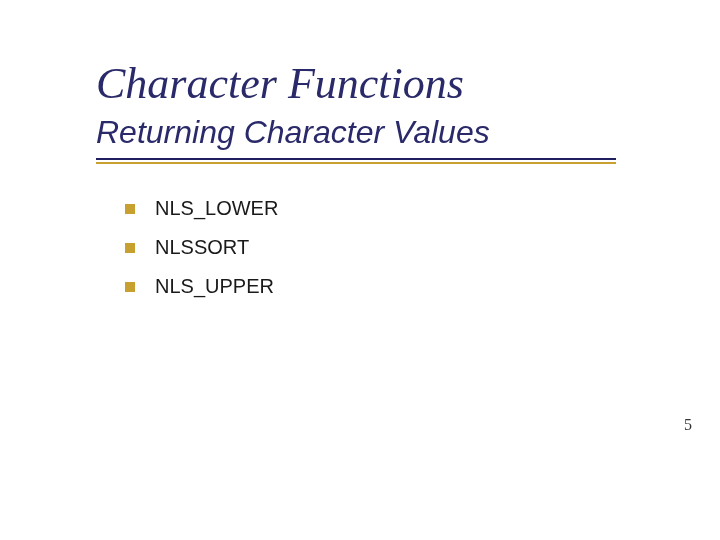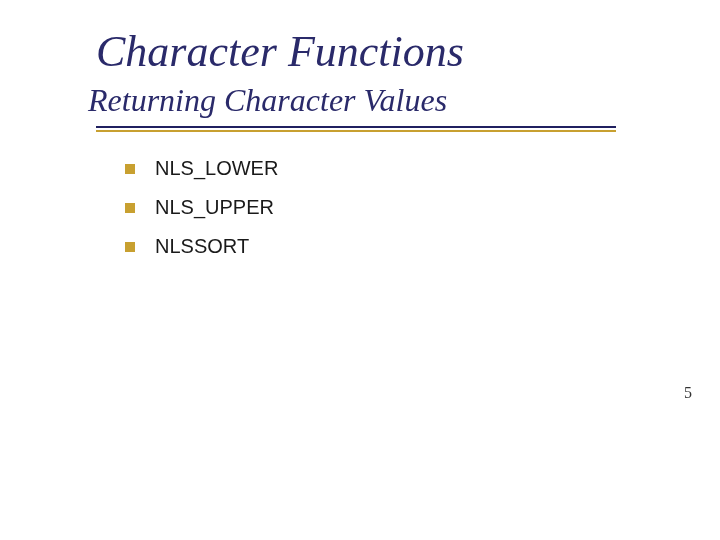--- a/index.html
+++ b/index.html
@@ -9,35 +9,36 @@
     height: 540px;
     background: #ffffff;
     font-family: Verdana, Geneva, sans-serif;
     overflow: hidden;
     position: relative;
   }
   .slide {
     width: 720px;
     height: 422px;
     position: relative;
+    margin-top: 32px;
   }
   .title {
     position: absolute;
     top: 26px;
     left: 96px;
     font-family: "Times New Roman", Times, serif;
     font-size: 44px;
     font-style: italic;
     color: #2a2a6a;
   }
   .subtitle {
     position: absolute;
     top: 82px;
-    left: 88px;
-    font-family: Liberation Serif, serif;
+    left: 96px;
+    font-family: Liberation Sans, sans-serif;
     font-size: 32px;
     font-style: italic;
     color: #2a2a6a;
   }
   .underline {
     position: absolute;
     top: 126px;
     left: 96px;
     width: 520px;
     height: 0;
@@ -46,21 +47,21 @@
   .underline::after {
     content: "";
     position: absolute;
     top: 2px;
     left: 0;
     width: 520px;
     border-top: 2px solid #c8a030;
   }
   .body {
     position: absolute;
-    top: 157px;
+    top: 165px;
     left: 125px;
     right: 60px;
   }
   .item {
     display: flex;
     align-items: center;
     margin-bottom: 16px;
   }
   .bullet {
     width: 10px;
@@ -91,22 +92,22 @@
   <div class="subtitle">Returning Character Values</div>
   <div class="underline"></div>
 
   <div class="body">
     <div class="item">
       <span class="bullet"></span>
       <span class="label">NLS_LOWER</span>
     </div>
     <div class="item">
       <span class="bullet"></span>
-      <span class="label">NLS_UPPER</span>
+      <span class="label">NLSSORT</span>
     </div>
     <div class="item">
       <span class="bullet"></span>
-      <span class="label">NLSSORT</span>
+      <span class="label">NLS_UPPER</span>
     </div>
   </div>
 
   <div class="pagenum">5</div>
 </div>
 
 </body></html>

